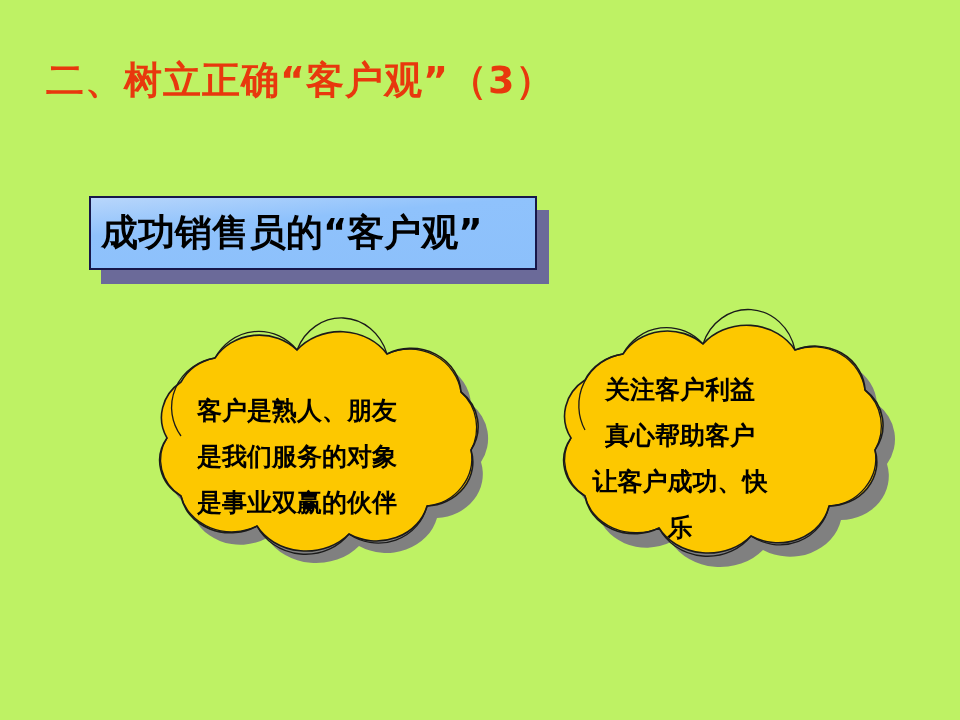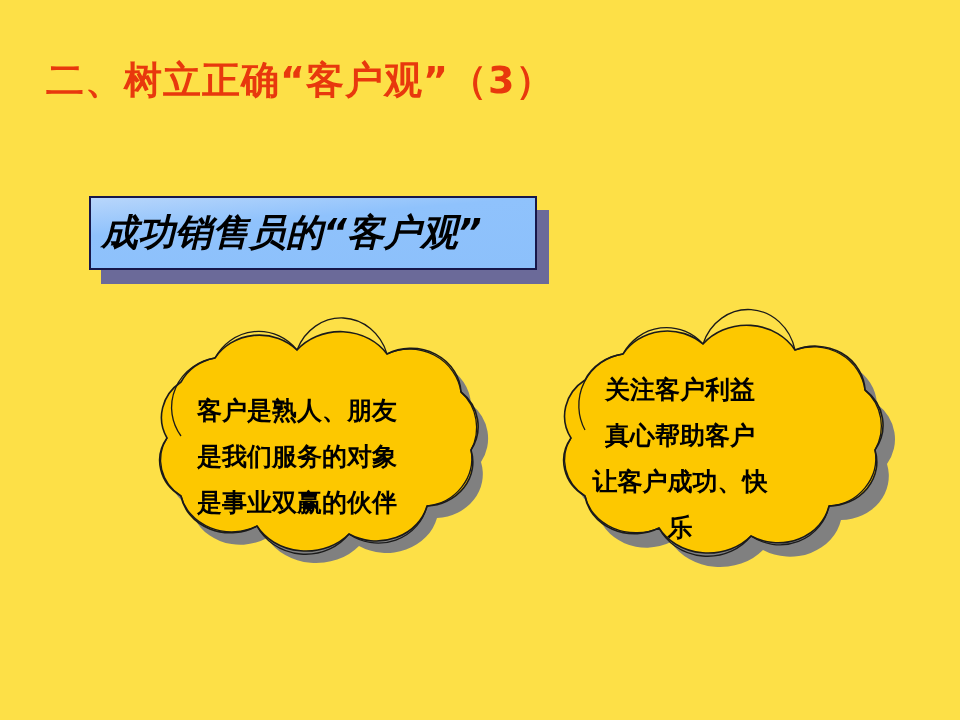--- a/index.html
+++ b/index.html
@@ -4,21 +4,21 @@
 <style>
   html, body {
     margin: 0;
     padding: 0;
     background: #ffffff;
   }
   #slide {
     position: relative;
     width: 960px;
     height: 720px;
-    background: #fde047;
+    background: #bef264;
     overflow: hidden;
     font-family: "DejaVu Sans", "Liberation Sans", sans-serif;
   }
 
   
   #slide-title {
     position: absolute;
     left: 46px;
     top: 57px;
     width: 700px;
@@ -63,21 +63,20 @@
     left: 10px;
     top: 50%;
     transform: translateY(-50%);
     width: 432px;
     color: #000000;
     font-size: 37px;
     font-weight: bold;
     line-height: 44px;
     white-space: nowrap;
     font-family: "DejaVu Sans", "Liberation Sans", sans-serif;
-    font-style: italic;
   }
 
   
   .cloud-wrap {
     position: absolute;
   }
   .cloud-svg {
     position: absolute;
     left: 0;
     top: 0;

